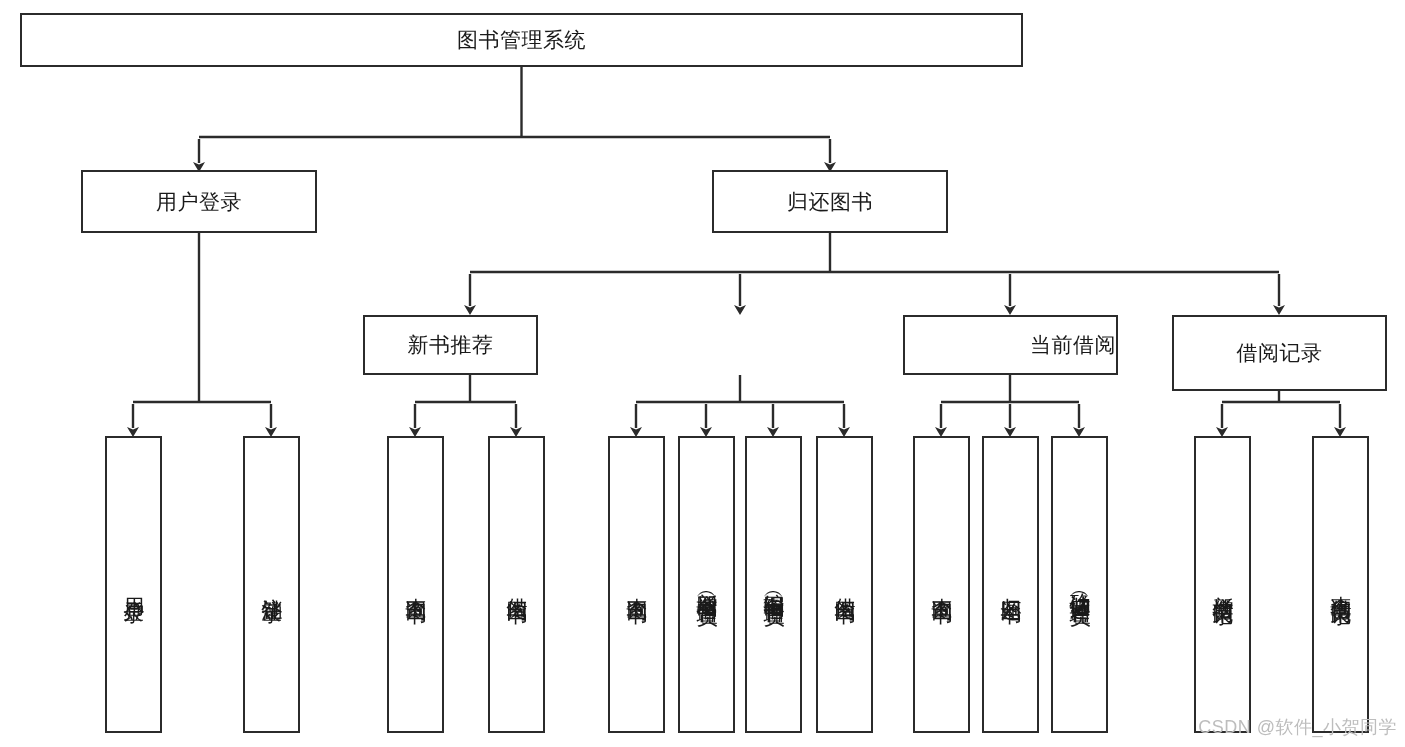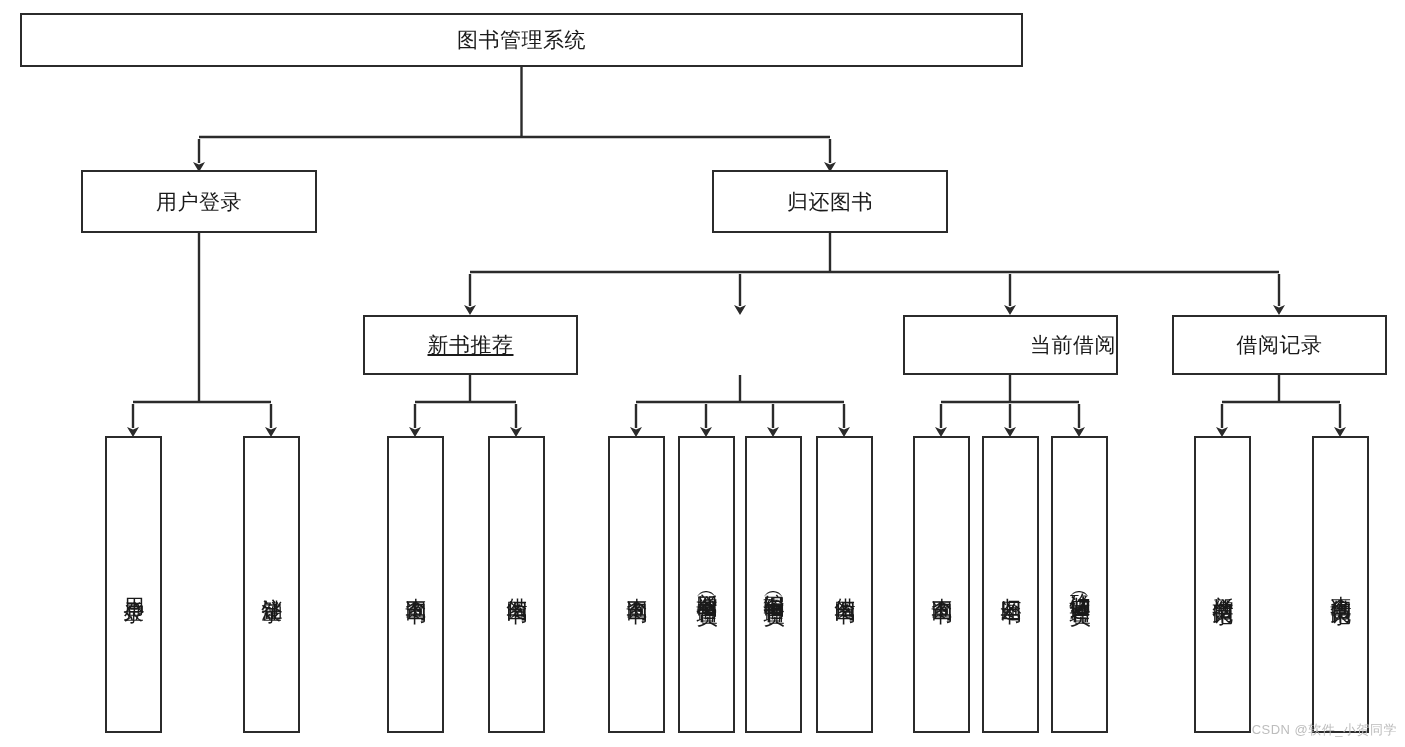--- a/index.html
+++ b/index.html
@@ -52,21 +52,21 @@
   }
   .node-v .vtext {
     writing-mode: vertical-rl;
     text-orientation: upright;
     display: block;
   }
   .watermark {
     position: absolute;
     right: 8px;
     bottom: 8px;
-    font-size: 13px;
+    font-size: 18px;
     color: #bdbdbd;
     letter-spacing: 0.5px;
     white-space: nowrap;
     z-index: 3;
   }
 </style>
 </head>
 <body>
 
 <div id="canvas">
@@ -126,27 +126,27 @@
     <span>图书管理系统</span>
   </div>
 
   <div class="node node-h" style="left:81px; top:170px; width:236px; height:63px;">
     <span>用户登录</span>
   </div>
   <div class="node node-h" style="left:712px; top:170px; width:236px; height:63px;">
     <span>归还图书</span>
   </div>
 
-  <div class="node node-h" style="left:363px; top:315px; width:215px; height:60px;text-decoration:underline;">
+  <div class="node node-h" style="left:363px; top:315px; width:175px; height:60px;">
     <span>新书推荐</span>
   </div>
   <div class="node node-h" style="left:903px; top:315px; width:215px; height:60px;justify-content:flex-end;">
     <span>当前借阅</span>
   </div>
-  <div class="node node-h" style="left:1172px; top:315px; width:215px; height:60px;">
+  <div class="node node-h" style="left:1172px; top:315px; width:215px; height:76px;">
     <span>借阅记录</span>
   </div>
 
   <div class="node node-v" style="left:105px; top:436px; width:57px; height:297px;">
     <span class="vtext">用户登录</span>
   </div>
   <div class="node node-v" style="left:243px; top:436px; width:57px; height:297px;">
     <span class="vtext">注销登录</span>
   </div>
 

